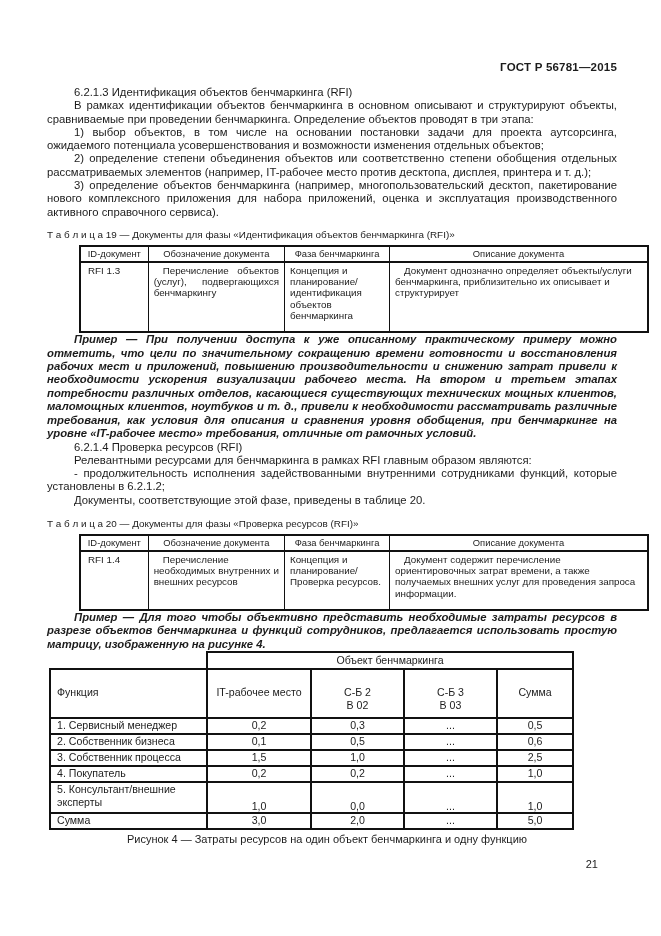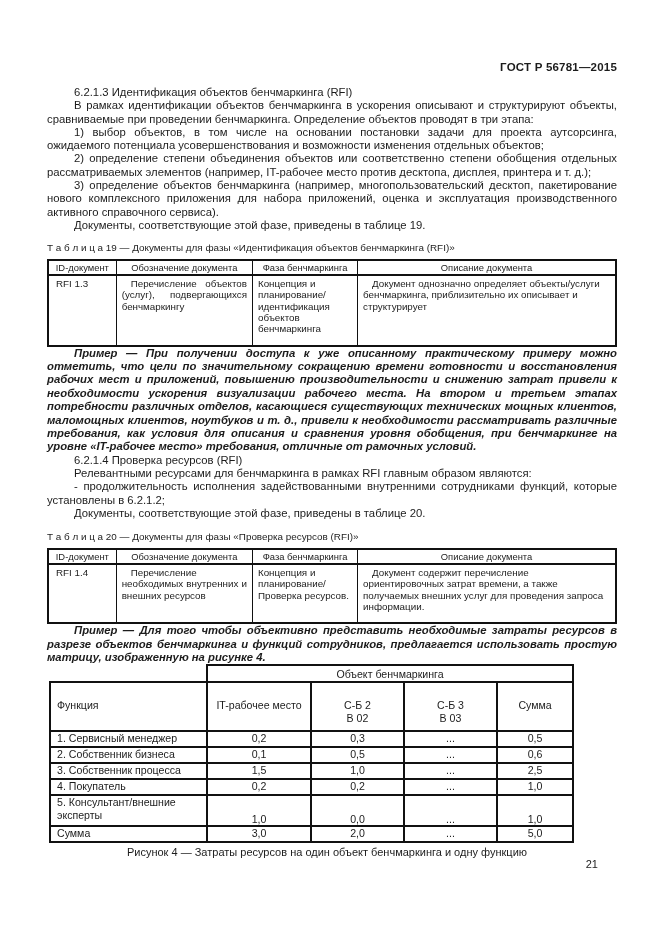--- a/index.html
+++ b/index.html
@@ -27,21 +27,21 @@
 
   .tbl-caption {
     margin: 0; font-size: 9.9px; line-height: 11.5px; text-align: left;
   }
   .cap19 { margin-top: 10px; margin-bottom: 5px; }
   .cap20 { margin-top: 11px; margin-bottom: 5px; }
 
   table.doc-table {
     width: 100%; border-collapse: collapse; table-layout: fixed;
     border: 2px solid #111;
-    font-size: 9.8px; line-height: 11.3px;
+    font-size: 9.8px; line-height: 11.3px; margin-left: 32px;
   }
   table.doc-table th {
     border: 1px solid #111; border-bottom: 2px solid #111;
     font-weight: normal; text-align: center; padding: 1px 2px;
     font-size: 9.4px;
   }
   table.doc-table td {
     border: 1px solid #111; vertical-align: top;
     padding: 2px 5px 10px 5px;
   }
@@ -84,25 +84,24 @@
 </head>
 <body>
 
 <div class="page">
 
   <div class="doc-header">ГОСТ Р 56781—2015</div>
 
   <div class="content">
 
     <p class="body-par heading-par">6.2.1.3 Идентификация объектов бенчмаркинга (RFI)</p>
-    <p class="body-par">В рамках идентификации объектов бенчмаркинга в ускорения описывают и структурируют объекты, сравниваемые при проведении бенчмаркинга. Определение объектов проводят в три этапа:</p>
+    <p class="body-par">В рамках идентификации объектов бенчмаркинга в основном описывают и структурируют объекты, сравниваемые при проведении бенчмаркинга. Определение объектов проводят в три этапа:</p>
     <p class="body-par">1) выбор объектов, в том числе на основании постановки задачи для проекта аутсорсинга, ожидаемого потенциала усовершенствования и возможности изменения отдельных объектов;</p>
     <p class="body-par">2) определение степени объединения объектов или соответственно степени обобщения отдельных рассматриваемых элементов (например, IT-рабочее место против десктопа, дисплея, принтера и т. д.);</p>
     <p class="body-par">3) определение объектов бенчмаркинга (например, многопользовательский десктоп, пакетирование нового комплексного приложения для набора приложений, оценка и эксплуатация производственного активного справочного сервиса).</p>
-    <p class="body-par">Документы, соответствующие этой фазе, приведены в таблице 19.</p>
 
     <p class="tbl-caption cap19">Т а б л и ц а  19 — Документы для фазы «Идентификация объектов бенчмаркинга (RFI)»</p>
 
     <table class="doc-table">
       <colgroup>
           <col style="width:12%">
           <col style="width:24%">
           <col style="width:18.5%">
           <col style="width:45.5%">
         </colgroup>

